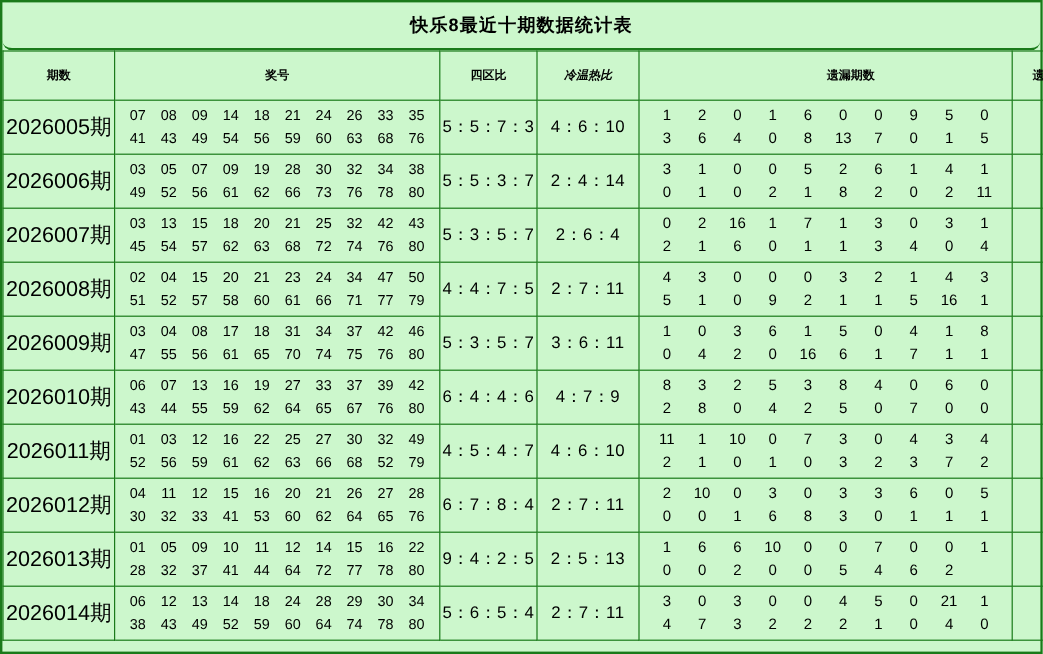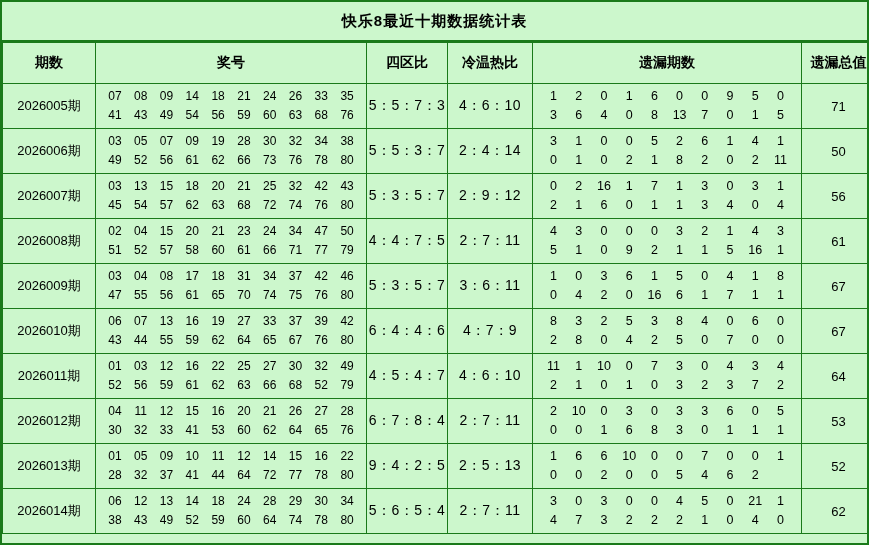--- a/index.html
+++ b/index.html
@@ -16,47 +16,48 @@
     background:#ccf7cc;
     border:2px solid #1a7a1a;
     position:relative;
   }
   .title{
     height:38px;
     display:flex;align-items:center;justify-content:center;
     font-size:15px;font-weight:bold;
     letter-spacing:1px;
     border-bottom:2px solid #1a7a1a;
+    border-radius:8px;
   }
   table{
     border-collapse:collapse;
     width:100%;
     table-layout:fixed;
   }
   th,td{
     border:1px solid #1a7a1a;
     text-align:center;
     vertical-align:middle;
     font-size:12px;
     padding:0;
   }
   thead th{
     height:40px;
     font-weight:bold;
-    font-size:14px;
+    font-size:10px;
   }
   .c-issue{width:92px;}
   .c-nums{width:270px;}
   .c-zone{width:80px;}
-  .c-hot{width:84px;}
-  .c-miss{width:268px;}
+  .c-hot{width:84px;font-style:italic;}
+  .c-miss{width:268px;padding-left:42px;}
   .c-total{width:73px;}
 
   tbody td{height:44px;}
-  .issue{font-size:13px;}
+  .issue{font-size:18px;}
   .total{font-size:13px;}
   .zone,.hot{font-size:14px;letter-spacing:0.5px;}
 
   .numgrid{
     display:grid;
     grid-template-columns:repeat(10,1fr);
     row-gap:2px;
     padding:2px 6px;
     font-size:12px;
     line-height:17px;
@@ -218,21 +219,21 @@
               <span>62</span>
               <span>63</span>
               <span>68</span>
               <span>72</span>
               <span>74</span>
               <span>76</span>
               <span>80</span>
             </div>
           </td>
           <td class="zone">5：3：5：7</td>
-          <td class="hot">2：9：12</td>
+          <td class="hot">2：6：4</td>
           <td>
             <div class="missgrid">
               <span>0</span>
               <span>2</span>
               <span>16</span>
               <span>1</span>
               <span>7</span>
               <span>1</span>
               <span>3</span>
               <span>0</span>

